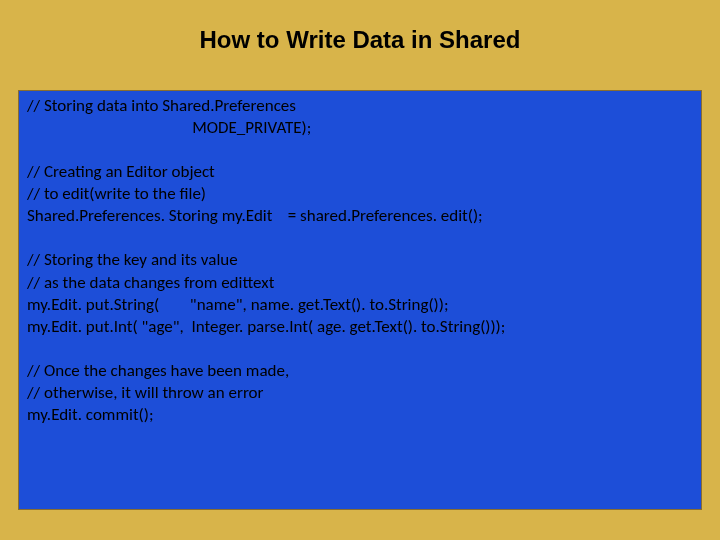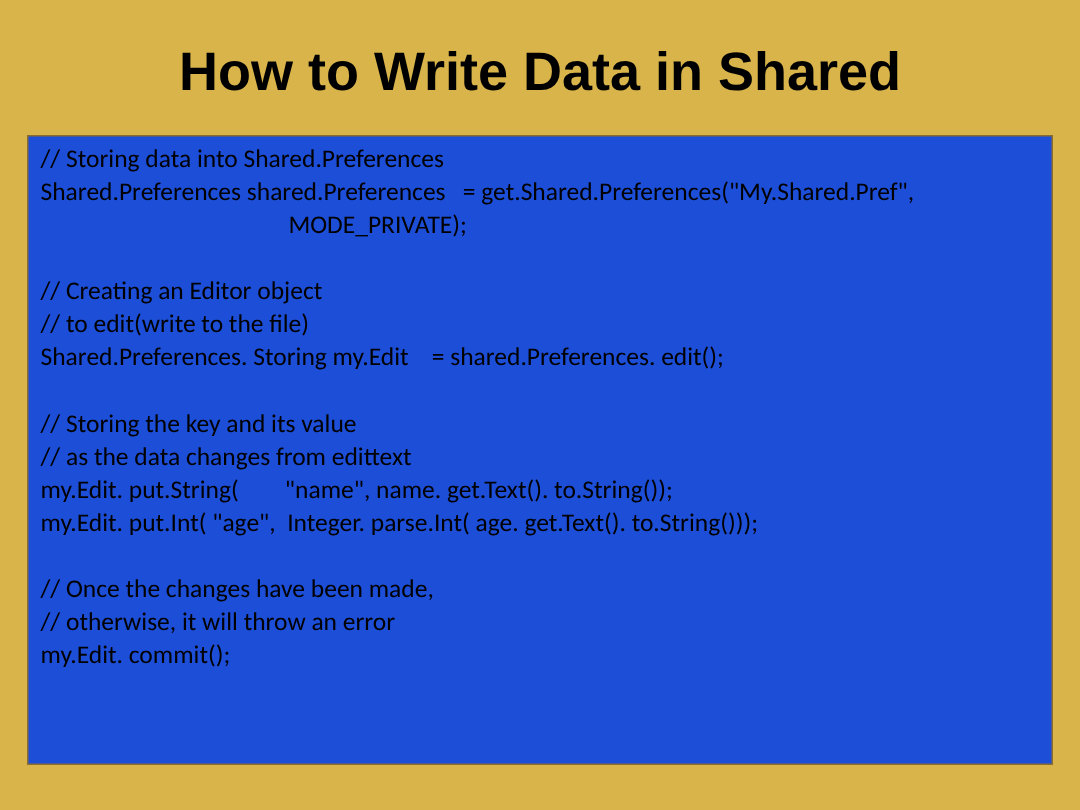--- a/index.html
+++ b/index.html
@@ -7,21 +7,21 @@
       width: 720px;
       height: 540px;
       background: #d8b44a;
       font-family: Calibri, Arial, sans-serif;
       overflow: hidden;
       position: relative;
     }
     .title {
       font-family: Arial, sans-serif;
       font-weight: bold;
-      font-size: 36px;
+      font-size: 24px;
       color: #000;
       text-align: center;
       padding-top: 26px;
       line-height: 1.2;
     }
     .codebox {
       position: absolute;
       left: 18px;
       top: 90px;
       right: 18px;
@@ -36,21 +36,20 @@
     .codebox p { white-space: pre; }
     .blank { height: 22px; }
   </style>
 </head>
 <body>
 
 <h1 class="title">How to Write Data in Shared</h1>
 
 <div class="codebox">
   <p>// Storing data into Shared.Preferences</p>
-  <p>Shared.Preferences shared.Preferences   = get.Shared.Preferences("My.Shared.Pref",</p>
   <p>                                           MODE_PRIVATE);</p>
   <div class="blank"></div>
   <p>// Creating an Editor object</p>
   <p>// to edit(write to the file)</p>
   <p>Shared.Preferences. Storing my.Edit    = shared.Preferences. edit();</p>
   <div class="blank"></div>
   <p>// Storing the key and its value</p>
   <p>// as the data changes from edittext</p>
   <p>my.Edit. put.String(        "name", name. get.Text(). to.String());</p>
   <p>my.Edit. put.Int( "age",  Integer. parse.Int( age. get.Text(). to.String()));</p>

